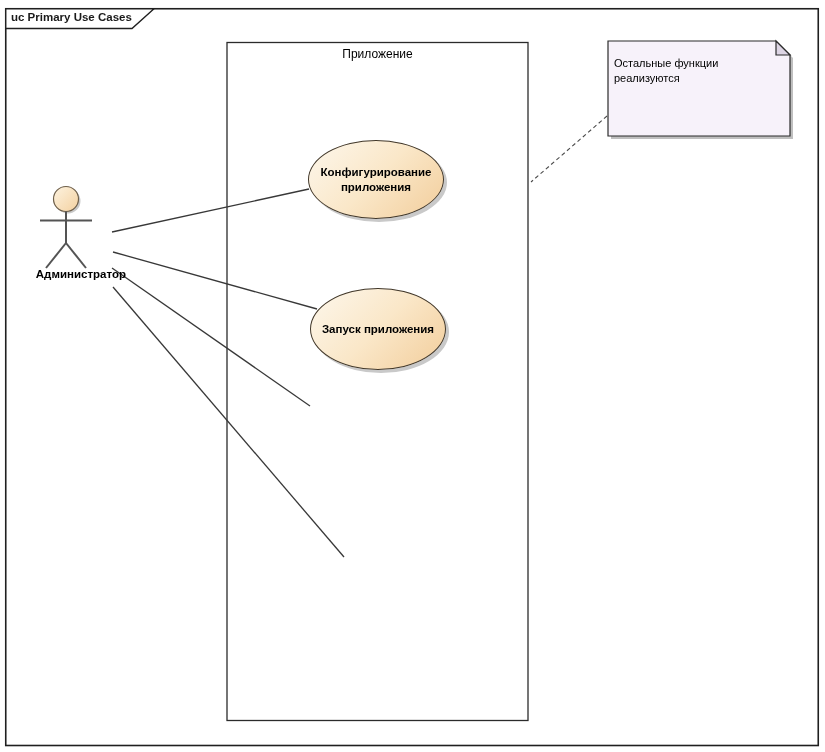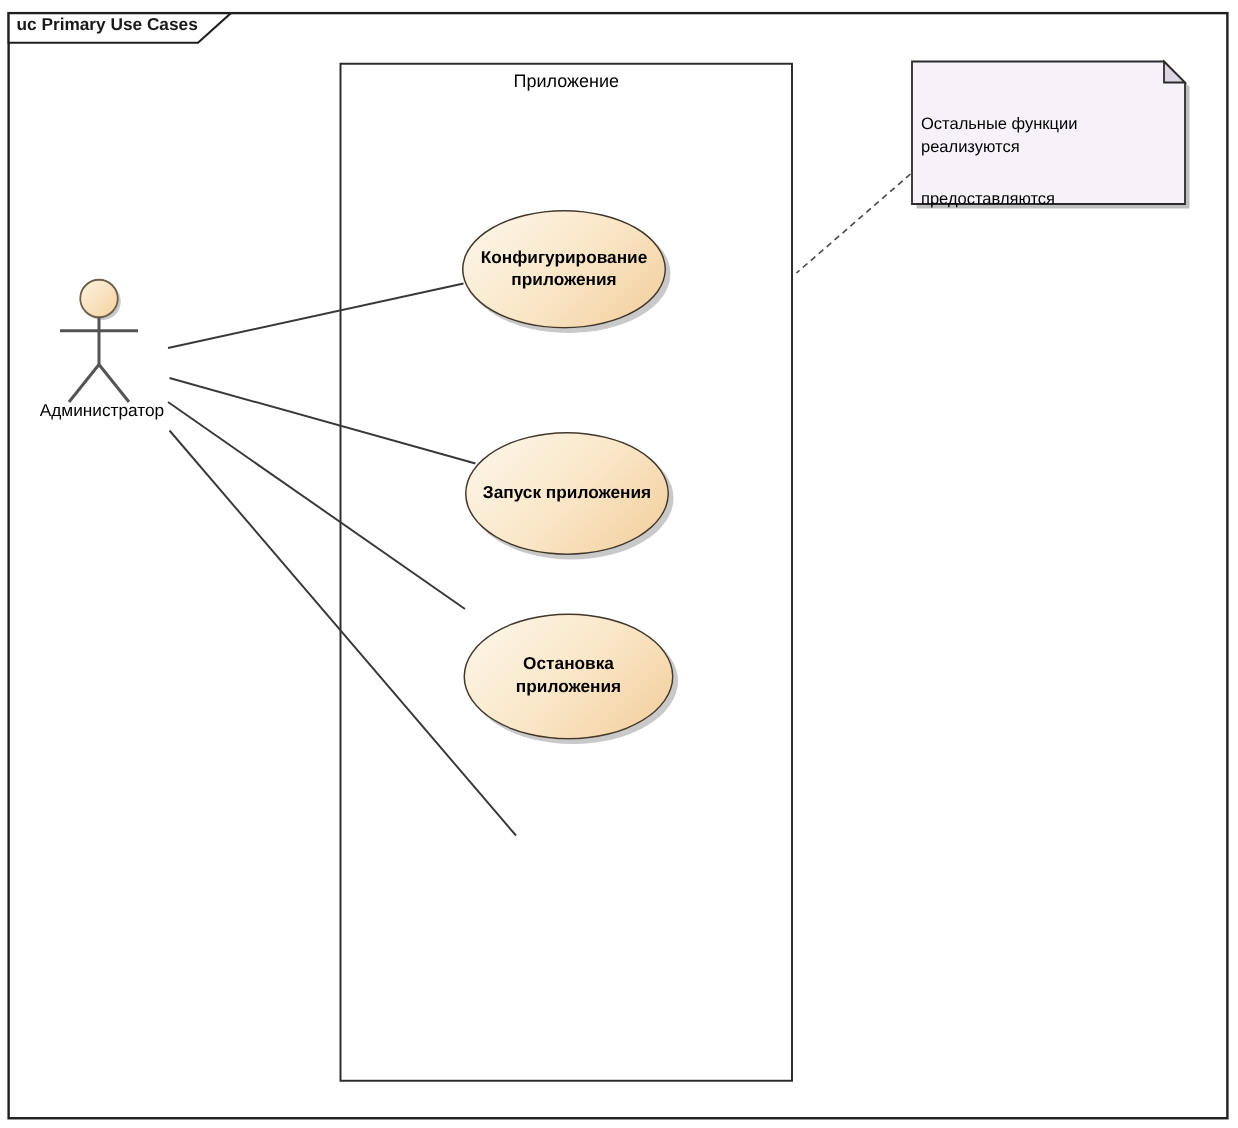--- a/index.html
+++ b/index.html
@@ -54,34 +54,34 @@
   .uc3 { left: 309px; top: 409px; width: 140px; height: 84px; }
   .uc4 { left: 319px; top: 552px; width: 134px; height: 86px; }
   .uc1 .uc-label { max-width: 116px; }
   .uc2 .uc-label { max-width: 126px; }
   .uc3 .uc-label { max-width: 92px; }
   .uc4 .uc-label { max-width: 122px; }
   .actor-label {
     position: absolute;
     left: 10px; top: 268px;
     width: 116px;
-    text-align: center;
+    text-align: right;
     font-size: 11.5px;
-    font-weight: normal;
+    font-weight: bold;
     color: #000;
   }
   .note-text {
     position: absolute;
     left: 614px; top: 56px;
     width: 172px;
     font-size: 11px;
     line-height: 15px;
     color: #000;
   }
-  .note-text span { display: block; margin-top: 20px; }
+  .note-text span { display: block; }
 </style>
 </head>
 <body>
 
 <div class="canvas">
 
   <svg class="layer" viewBox="0 0 825 752">
     <defs>
       <linearGradient id="headGrad" x1="0" y1="0" x2="1" y2="1">
         <stop offset="0" stop-color="#fdf3e0"></stop>
@@ -121,24 +121,20 @@
   <div class="frame-tab-label">uc Primary Use Cases</div>
 
   <div class="boundary-label">Приложение</div>
 
   <div class="usecase uc1">
     <span class="uc-label">Конфигурирование приложения</span>
   </div>
   <div class="usecase uc2">
     <span class="uc-label">Запуск приложения</span>
   </div>
-  <div class="usecase uc3">
-    <span class="uc-label">Остановка приложения</span>
-  </div>
 
   <div class="actor-label">Администратор</div>
 
   <div class="note-text">
     <span>Остальные функции реализуются</span>
-    <span>предоставляются</span>
   </div>
 
 </div>
 
 </body></html>

